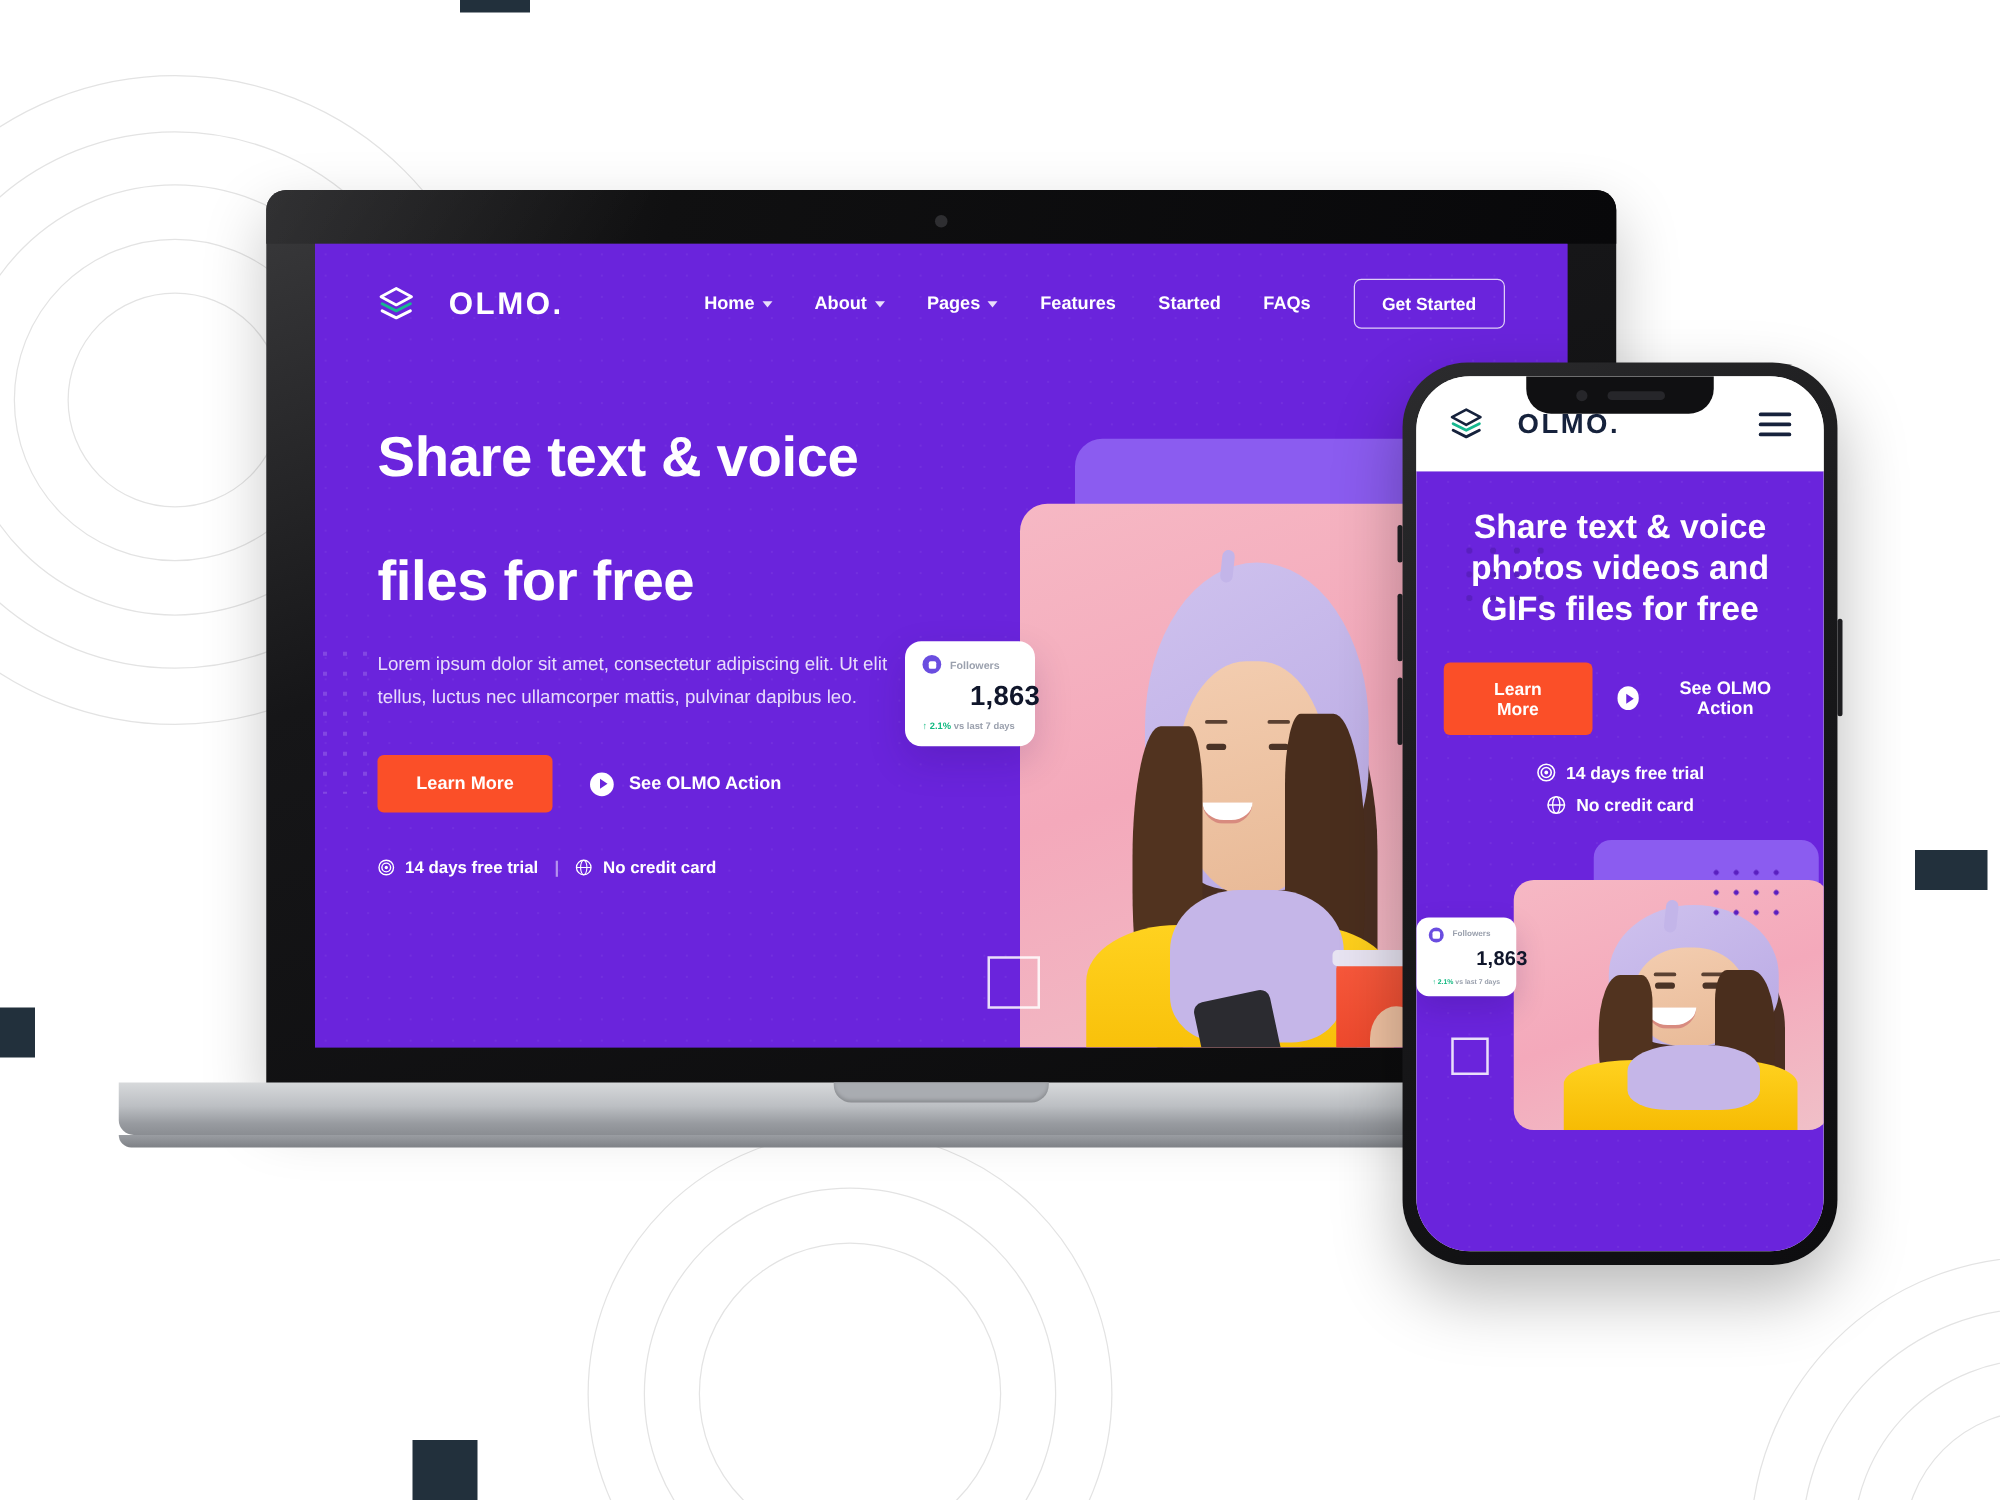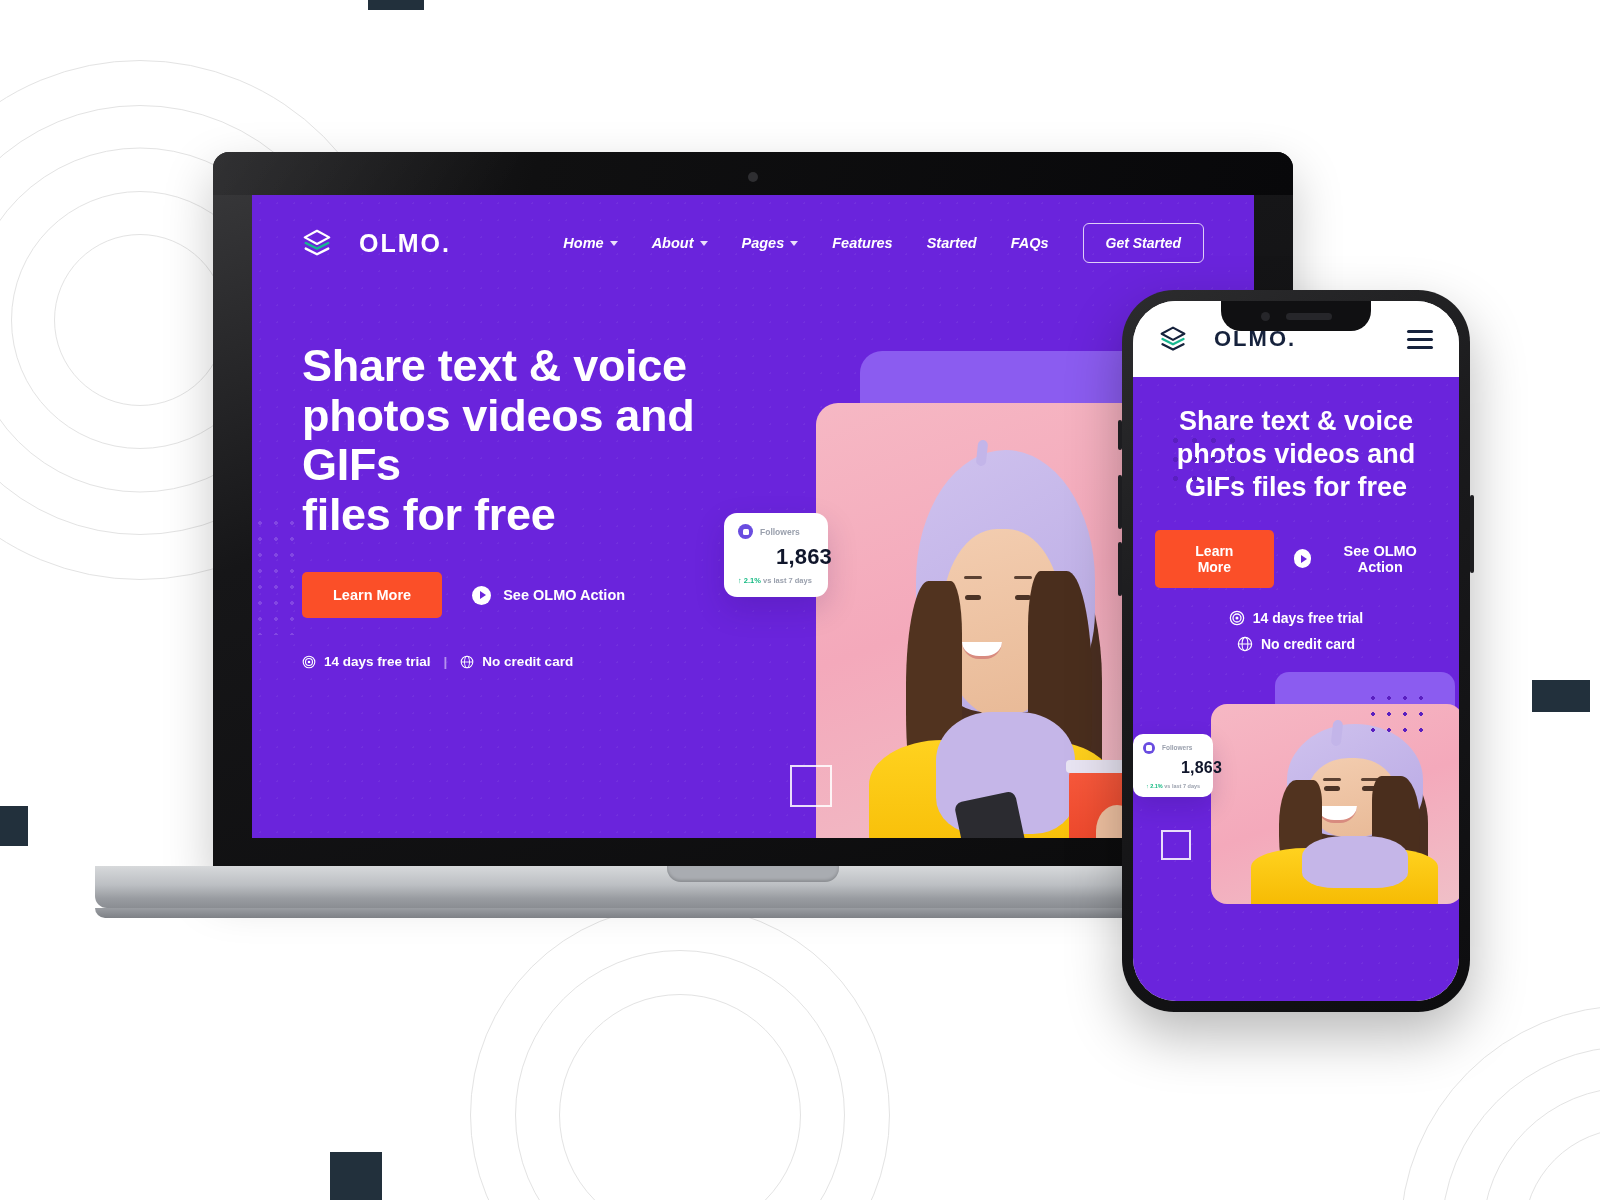--- a/index.html
+++ b/index.html
@@ -71,21 +71,21 @@
     position:absolute; left:0; top:0; width:100%; height:100%;
     background-image:radial-gradient(rgba(255,255,255,.10) 1px, transparent 1px);
     background-size:17px 17px; opacity:.55;
   }
 
   .navbar { position:relative; display:flex; align-items:center; justify-content:space-between;
             padding:28px 50px 0 50px; }
   .logo { display:flex; align-items:center; gap:27px; }
   .logo-text { color:#fff; font-size:25px; font-weight:700; letter-spacing:2.0px; }
   .logo-text .dot { color:#fff; }
-  .navlinks { display:flex; align-items:center; gap:34px;font-style:italic; }
+  .navlinks { display:flex; align-items:center; gap:34px; }
   .navlink { color:#ffffff; font-size:14.5px; font-weight:700; display:flex; align-items:center;
              gap:6px; cursor:pointer; white-space:nowrap; }
   .caret { width:0;height:0;border-left:4px solid transparent;border-right:4px solid transparent;
            border-top:5px solid rgba(255,255,255,.85); display:inline-block; }
   .btn-outline { border:1.6px solid rgba(255,255,255,.78); border-radius:6px;
                  padding:11px 22px; color:#fff; font-size:14px; font-weight:700;
                  cursor:pointer; white-space:nowrap; }
 
   .hero { position:relative; display:flex; padding:78px 0 0 50px; }
   .hero-left { width:470px; flex:none; }
@@ -304,23 +304,27 @@
                 <span>FAQs</span>
               </div>
               <div class="btn-outline">Get Started</div>
             </div>
           </div>
 
           <div class="hero">
             <div class="hero-left">
               <h1 class="hero-title">
                 <span>Share text &amp; voice</span><br>
-                <span>photos videos and GIFs</span><br>
+                <br>
                 <span>files for free</span>
               </h1>
+              <p class="hero-sub">
+                <span>Lorem ipsum dolor sit amet, consectetur adipiscing elit. Ut elit</span><br>
+                <span>tellus, luctus nec ullamcorper mattis, pulvinar dapibus leo.</span>
+              </p>
 
               <div class="cta-row">
                 <div class="btn-primary">Learn More</div>
                 <div class="play-link">
                   <span class="play-ico"></span>
                   <span>See OLMO Action</span>
                 </div>
               </div>
 
               <div class="badges">

